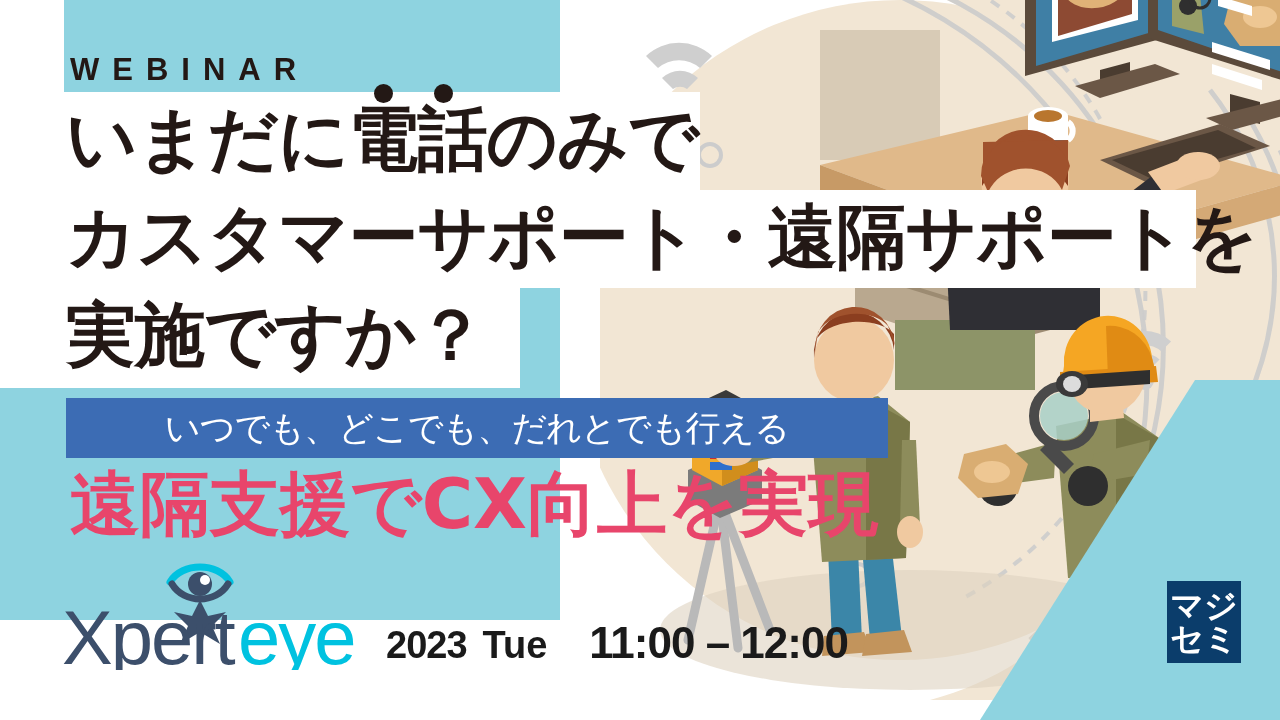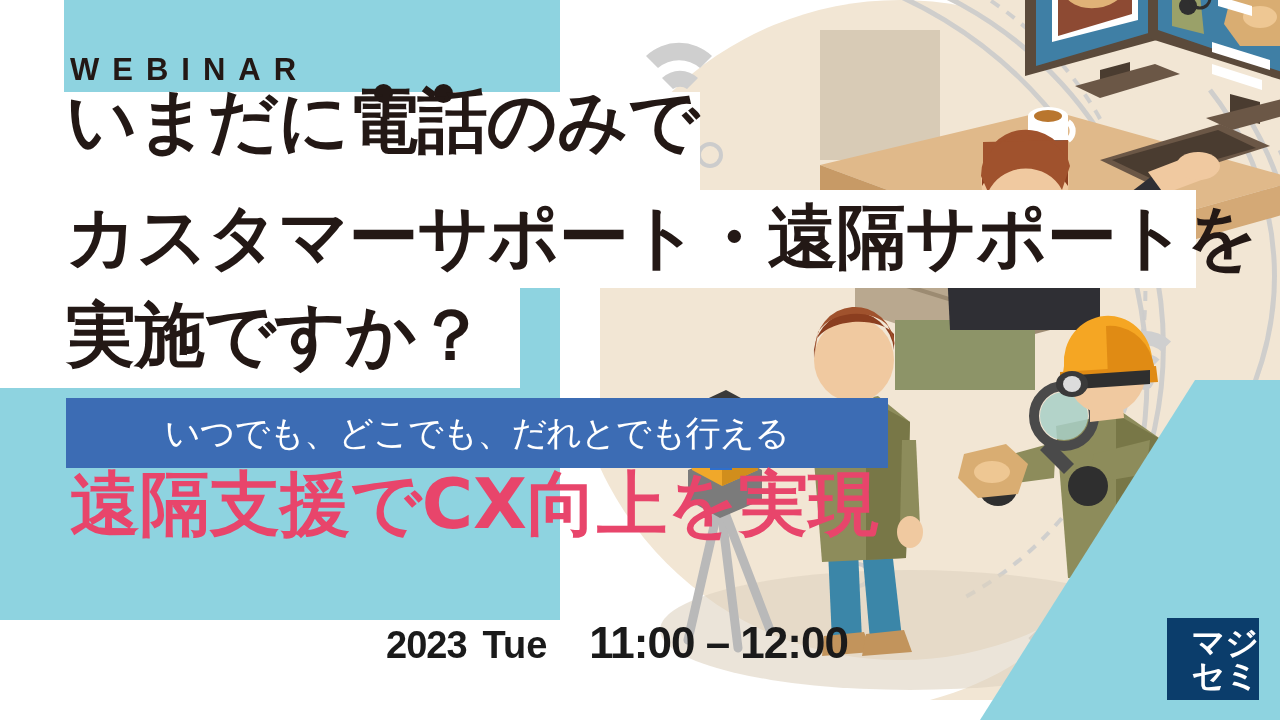--- a/index.html
+++ b/index.html
@@ -47,36 +47,36 @@
     color:#231815; font-family:"Liberation Sans",sans-serif;
   }
 
   .headline {
     position:absolute; left:66px;
     font-weight:700; color:#231815;
     font-family:"DejaVu Sans","Liberation Sans",sans-serif;
     font-size:70px; line-height:1; white-space:nowrap;
     letter-spacing:-1px;
   }
-  #hl-1 { top:86px; }
+  #hl-1 { top:104px; }
   #hl-2 { top:202px; }
   #hl-3 { top:300px; }
 
   
   .emph-dot {
     position:absolute; width:19px; height:19px; border-radius:50%;
     background:#231815;
   }
   #dot-a { left:374px; top:84px; }
   #dot-b { left:434px; top:84px; }
 
   
   #blue-band {
     position:absolute; left:66px; top:398px;
-    width:822px; height:70px;
+    width:822px; height:60px;
     background:#3c6cb4;
     display:flex; align-items:center; justify-content:center;
   }
   #blue-band-text {
     color:#ffffff; font-size:35px; font-weight:400;
     font-family:"DejaVu Sans","Liberation Sans",sans-serif;
     letter-spacing:-1px; white-space:nowrap;
   }
 
   
@@ -98,24 +98,24 @@
     color:#1a1a1a; white-space:nowrap;
     font-family:"Liberation Sans",sans-serif;
   }
   #d-year  { font-size:38px; font-weight:700; letter-spacing:-1px; }
   #d-date  { font-size:62px; font-weight:700; letter-spacing:-2px; margin-left:12px; }
   #d-dow   { font-size:38px; font-weight:700; }
   #d-time  { font-size:44px; font-weight:700; letter-spacing:-1px; margin-left:26px; }
 
   
   #badge {
-    position:absolute; left:1167px; top:618px;
-    width:92px; height:82px; background:#0b3d6b;
+    position:absolute; left:1167px; top:581px;
+    width:74px; height:82px; background:#0b3d6b;
     display:flex; flex-direction:column;
-    align-items:flex-end; justify-content:center;
+    align-items:center; justify-content:center;
     line-height:1.0;
   }
   .badge-line {
     color:#ffffff; font-size:33px; font-weight:700;
     font-family:"DejaVu Sans","Liberation Sans",sans-serif;
     letter-spacing:0px;
   }
 </style>
 </head>
 <body>
@@ -344,20 +344,36 @@
   <div class="headline" id="hl-1">いまだに電話のみで</div>
   <div class="headline" id="hl-3">実施ですか？</div>
   <div class="headline" id="hl-2">カスタマーサポート・遠隔サポートを</div>
 
   <div id="blue-band">
     <span id="blue-band-text">いつでも、どこでも、だれとでも行える</span>
   </div>
 
   <div id="red-line">遠隔支援でCX向上を実現</div>
 
+  <div id="logo">
+    <svg viewBox="0 0 300 110" xmlns="http://www.w3.org/2000/svg">
+
+      <g transform="translate(104,0)">
+        <path d="M4 22 C 16 2, 52 2, 64 22" fill="none" stroke="#00c2e0" stroke-width="7" stroke-linecap="round"></path>
+        <path d="M6 24 C 18 44, 50 44, 62 24" fill="none" stroke="#3c4f6b" stroke-width="7" stroke-linecap="round"></path>
+        <circle cx="34" cy="24" r="12" fill="#3c4f6b"></circle>
+        <circle cx="39" cy="20" r="5" fill="#ffffff"></circle>
+
+        <path d="M34 40 L 42 56 L 60 52 L 46 66 L 54 84 L 34 72 L 14 84 L 22 66 L 8 52 L 26 56 Z" fill="#3c4f6b"></path>
+      </g>
+
+      <text x="0" y="104" font-family="Liberation Sans, sans-serif" font-size="76" font-weight="400" fill="#3c4f6b" letter-spacing="-2">Xpert</text>
+      <text x="176" y="104" font-family="Liberation Sans, sans-serif" font-size="76" font-weight="400" fill="#00c2e0" letter-spacing="-2">eye</text>
+    </svg>
+  </div>
 
   <div id="dateline">
     <span id="d-year">2023</span>
     <span id="d-dow">Tue</span>
     <span id="d-time">11:00 – 12:00</span>
   </div>
 
   <div id="badge">
     <span class="badge-line">マジ</span>
     <span class="badge-line">セミ</span>

